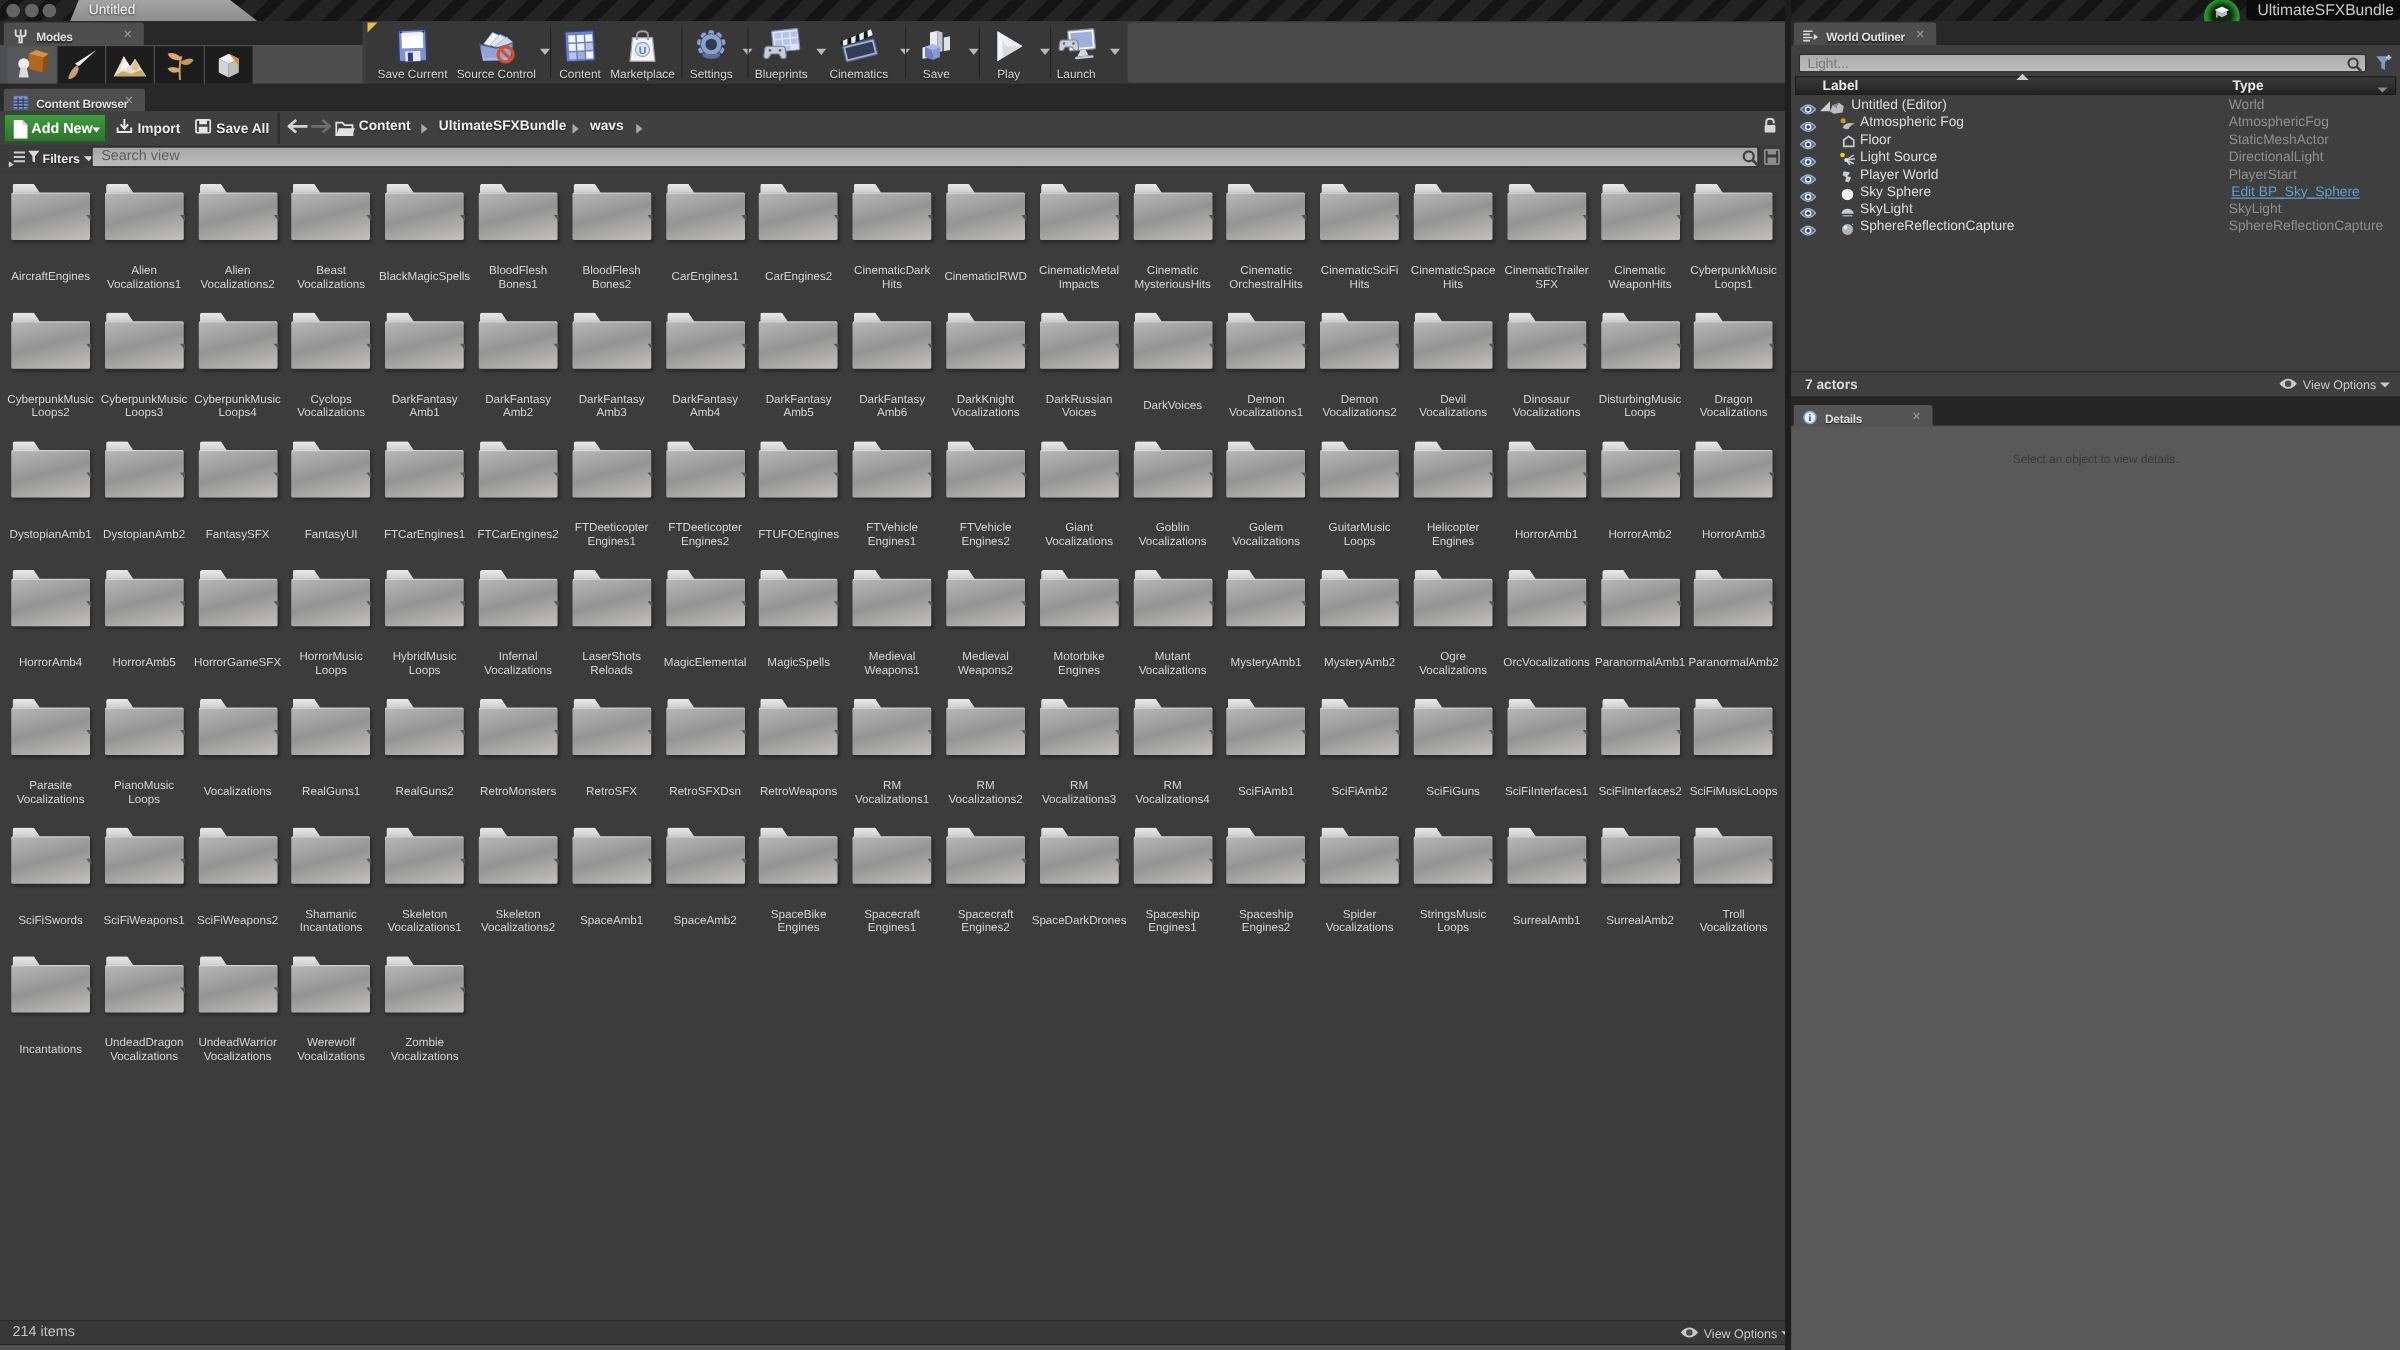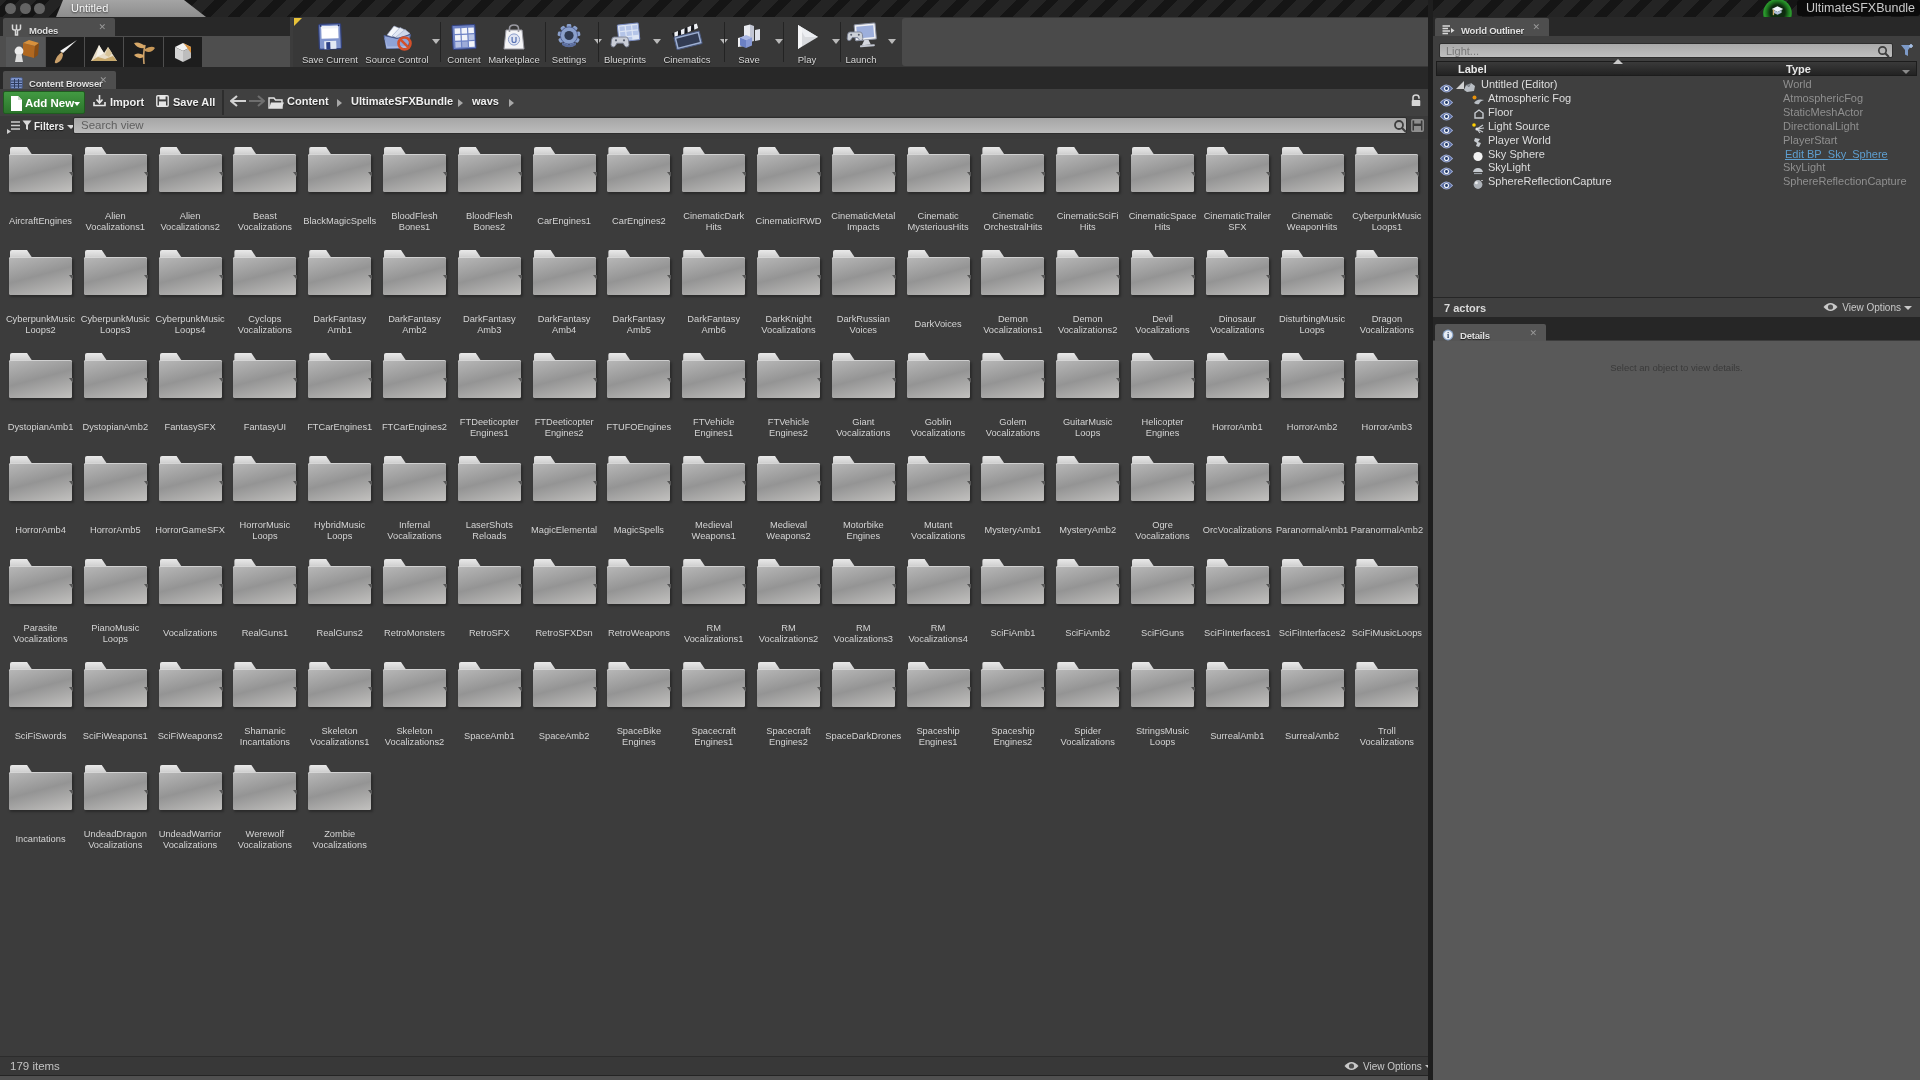--- a/index.html
+++ b/index.html
@@ -1092,21 +1092,21 @@
   </div>
 <div class="flab" style="left:227.4px;top:827px">Werewolf<br>Vocalizations</div>
 <div class="fold" style="left:308.2px;top:765px">
     <div class="ftab"></div>
     <div class="fbody"></div>
     <div class="fnotch"></div>
   </div>
 <div class="flab" style="left:302.2px;top:827px">Zombie<br>Vocalizations</div>
 
 <div id="cbstatus"></div>
-<div id="items">179 items</div>
+<div id="items">214 items</div>
 <div class="viewopts" style="left:1344px;top:1061px"><svg class="eye" width="15" height="10" viewBox="0 0 15 10">
       <path d="M0.5 5 Q7.5 -3 14.5 5 Q7.5 13 0.5 5 Z" fill="#c9c9c9"></path>
       <circle cx="7.5" cy="5" r="2.6" fill="#4e4e4e"></circle>
     </svg>View Options<span class="voarrow"></span></div>
 
 <div id="rsep"></div>
 <div id="wotabs"></div>
 <div id="wo"></div>
 <div id="wotab" class="ptab"><span class="tabicon"><svg width="13" height="11" viewBox="0 0 13 11">
         <g stroke="#d9d9d9" stroke-width="1.3">

